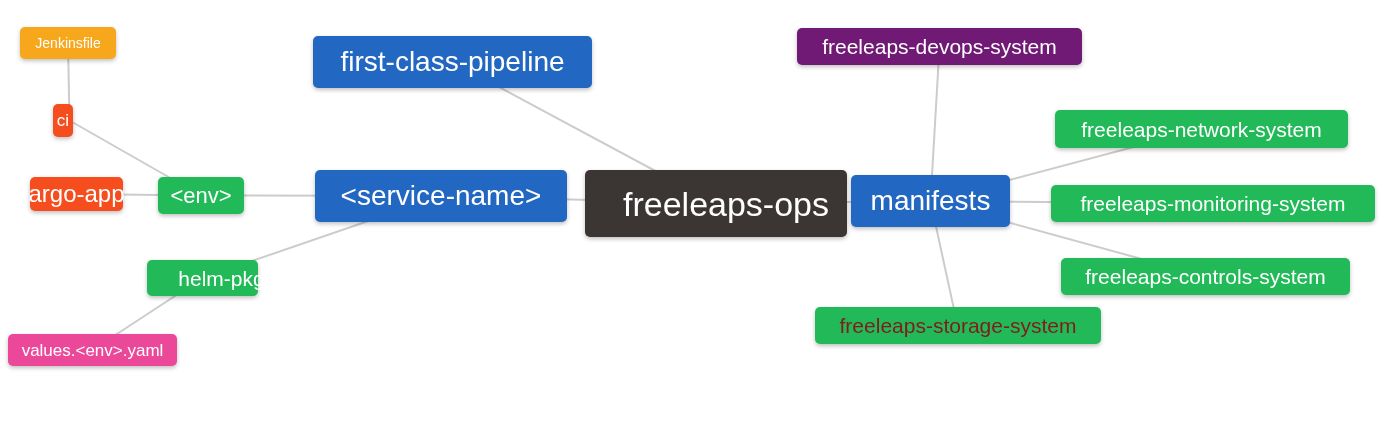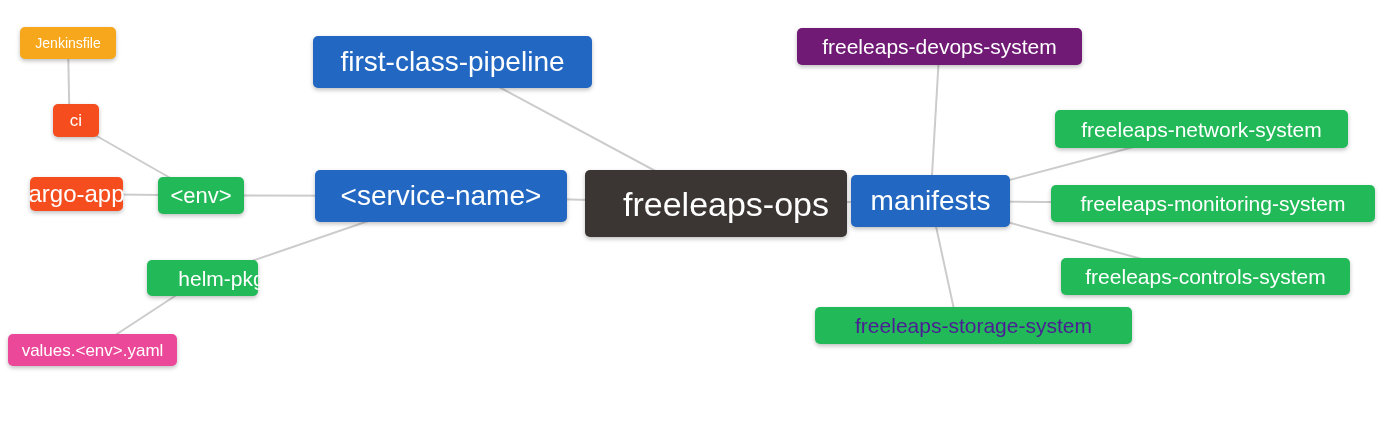--- a/index.html
+++ b/index.html
@@ -57,21 +57,21 @@
       <line x1="930.5" y1="201" x2="939.5" y2="46.5" stroke="#cccccc" stroke-width="2"></line>
       <line x1="930.5" y1="201" x2="1201.5" y2="129" stroke="#cccccc" stroke-width="2"></line>
       <line x1="930.5" y1="201" x2="1213" y2="203.5" stroke="#cccccc" stroke-width="2"></line>
       <line x1="930.5" y1="201" x2="1205.5" y2="276.5" stroke="#cccccc" stroke-width="2"></line>
       <line x1="930.5" y1="201" x2="957.5" y2="325.5" stroke="#cccccc" stroke-width="2"></line>
     </svg>
 
 <div class="node" style="left: 20px; top: 27px; width: 96px; height: 32px; background: rgb(247, 167, 27); color: rgb(255, 255, 255); font-size: 14px;">
       <span>Jenkinsfile</span>
     </div>
-    <div class="node" style="left: 53px; top: 104px; width: 46px; height: 33px; background: rgb(245, 77, 30); color: rgb(255, 255, 255); font-size: 17px;">
+    <div class="node" style="left: 53px; top: 104px; width: 20px; height: 33px; background: rgb(245, 77, 30); color: rgb(255, 255, 255); font-size: 17px;">
       <span>ci</span>
     </div>
     <div class="node" style="left: 30px; top: 177px; width: 93px; height: 34px; background: rgb(245, 77, 30); color: rgb(255, 255, 255); font-size: 24px;">
       <span>argo-app</span>
     </div>
     <div class="node" style="left: 158px; top: 177px; width: 86px; height: 37px; background: rgb(34, 186, 88); color: rgb(255, 255, 255); font-size: 22px;">
       <span>&lt;env&gt;</span>
     </div>
     <div class="node" style="left: 313px; top: 36px; width: 279px; height: 52px; background: rgb(34, 103, 193); color: rgb(255, 255, 255); font-size: 28px;">
       <span>first-class-pipeline</span>
@@ -96,16 +96,16 @@
     </div>
     <div class="node" style="left: 1055px; top: 110px; width: 293px; height: 38px; background: rgb(34, 186, 88); color: rgb(255, 255, 255); font-size: 21px;">
       <span>freeleaps-network-system</span>
     </div>
     <div class="node" style="left: 1051px; top: 185px; width: 324px; height: 37px; background: rgb(34, 186, 88); color: rgb(255, 255, 255); font-size: 21px;">
       <span>freeleaps-monitoring-system</span>
     </div>
     <div class="node" style="left: 1061px; top: 258px; width: 289px; height: 37px; background: rgb(34, 186, 88); color: rgb(255, 255, 255); font-size: 21px;">
       <span>freeleaps-controls-system</span>
     </div>
-    <div class="node" style="left: 815px; top: 307px; width: 317px; height: 37px; background: rgb(34, 186, 88); color: #4c1d95; font-size: 21px;">
+    <div class="node" style="left: 815px; top: 307px; width: 286px; height: 37px; background: rgb(34, 186, 88); color: #7f1d1d; font-size: 21px;">
       <span>freeleaps-storage-system</span>
     </div>
   </div>
 
 </body></html>

